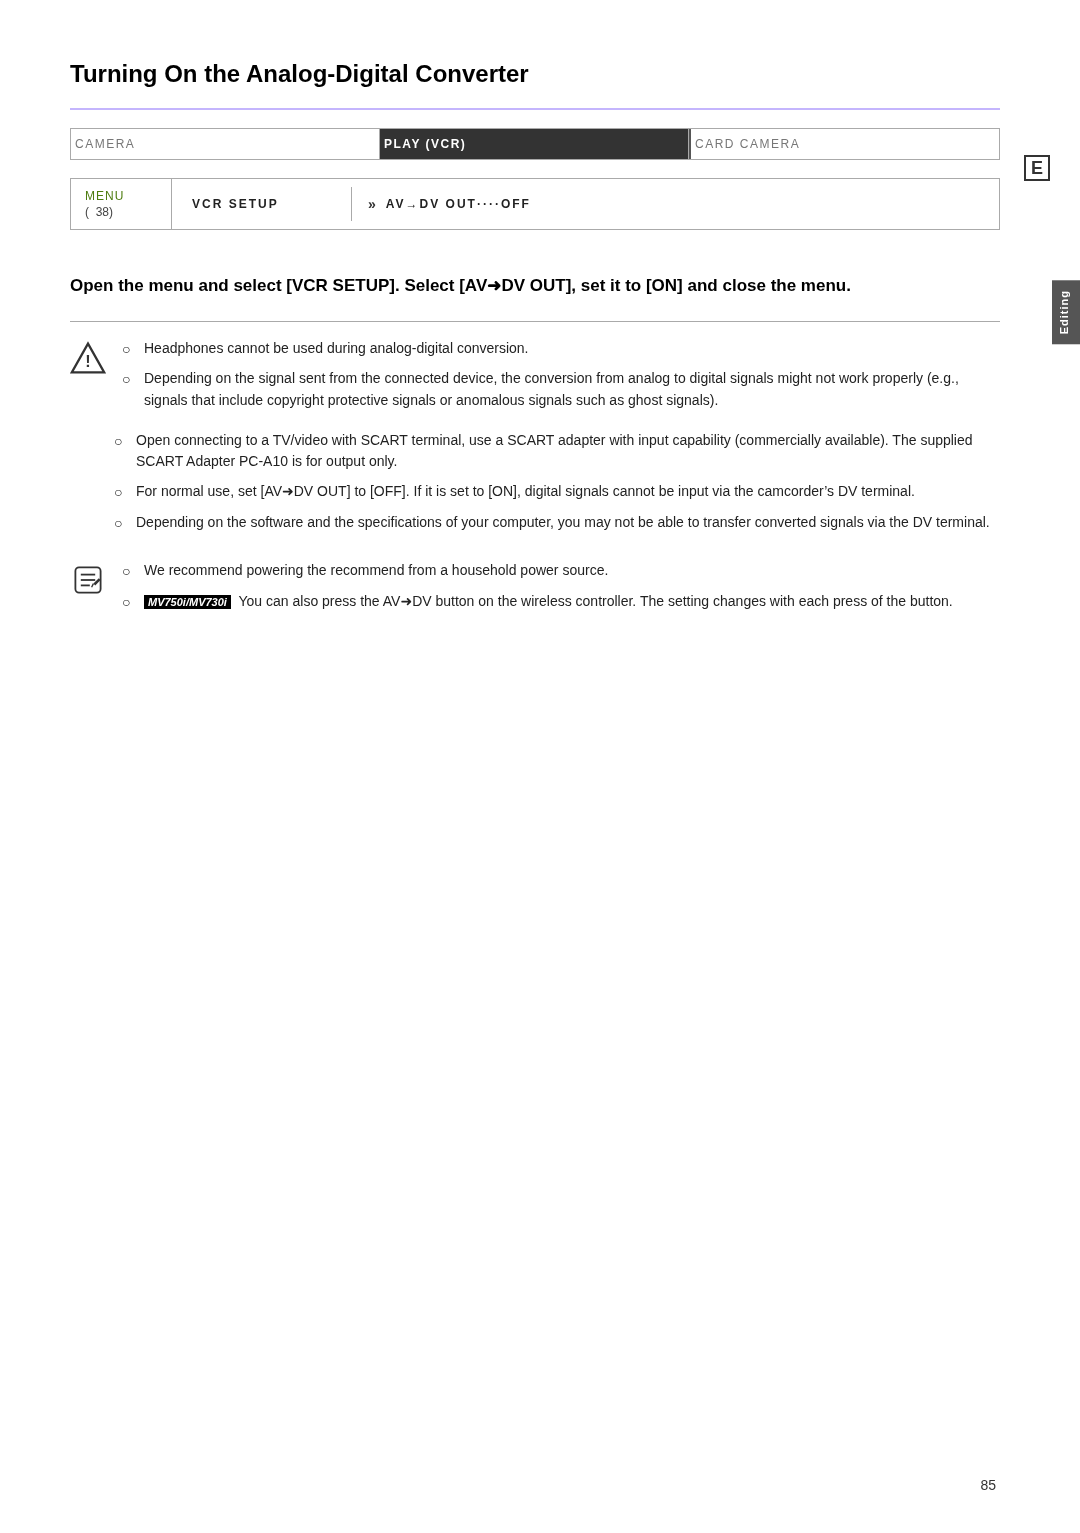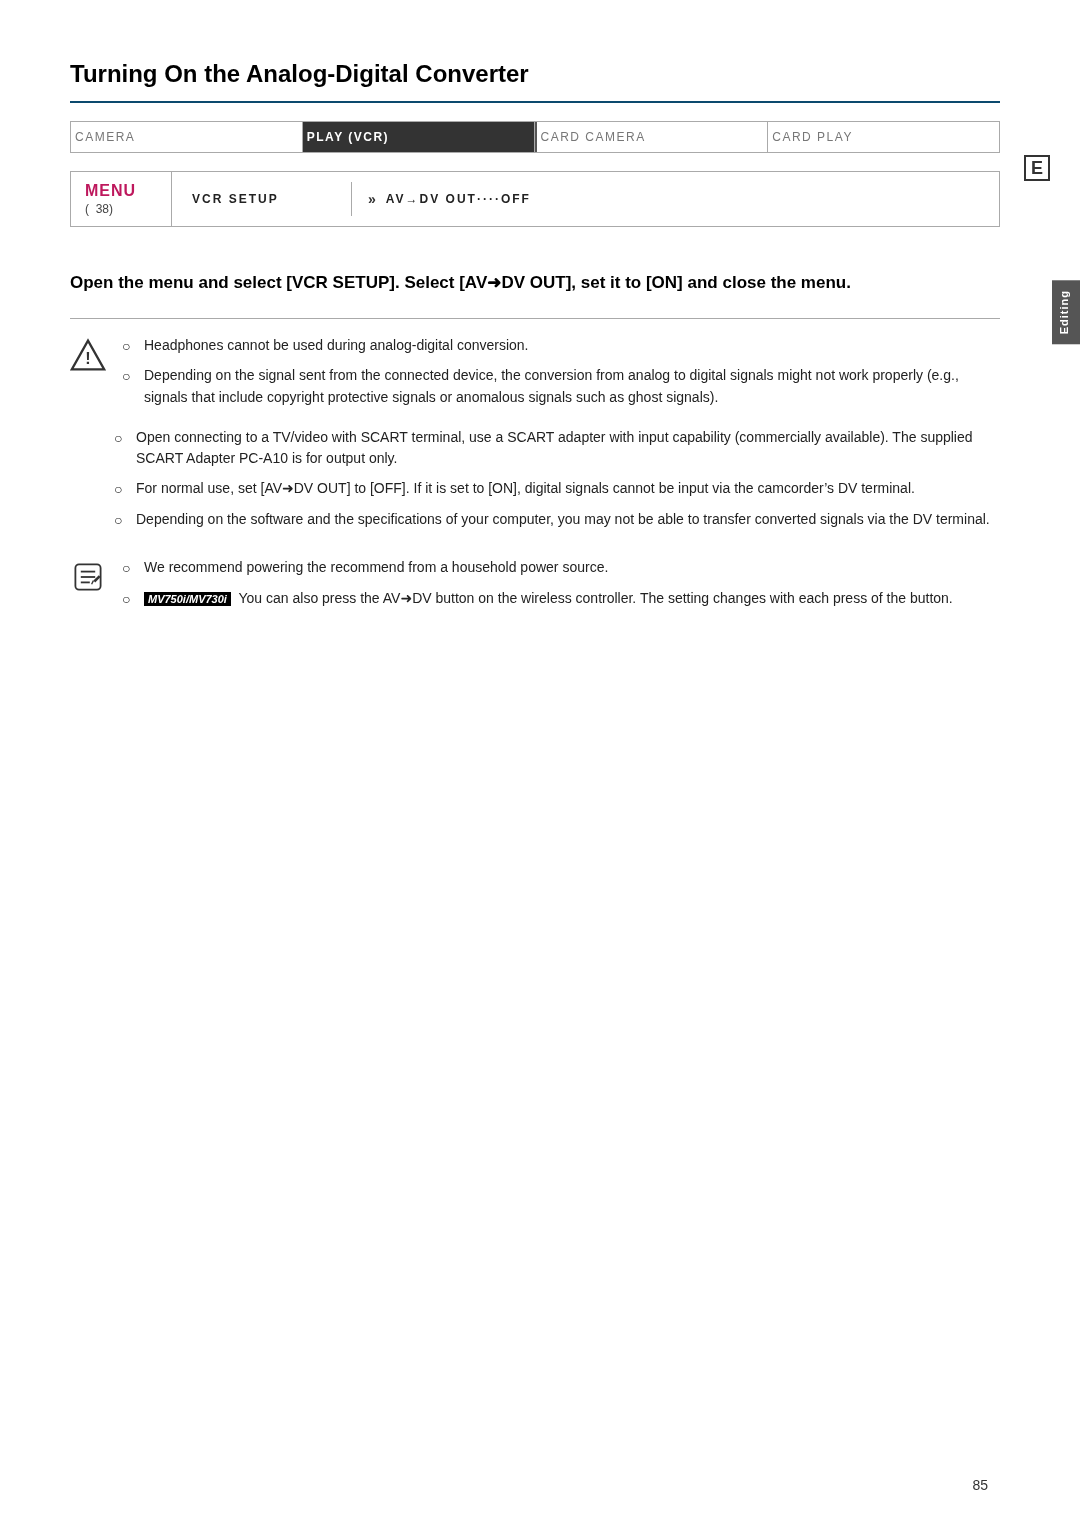--- a/index.html
+++ b/index.html
@@ -50,22 +50,22 @@
       height: 26px;
       display: flex;
       align-items: center;
       justify-content: center;
     }
 
     
     .page-title {
       font-size: 24px;
       font-weight: bold;
-      border-bottom: 2px solid #0c4a6e;
-      padding-bottom: 13px;
+      border-bottom: 2px solid #c4b5fd;
+      padding-bottom: 20px;
       margin-bottom: 18px;
       color: #000;
     }
 
     
     .mode-tabs {
       display: flex;
       border: 1px solid #aaa;
       margin-bottom: 18px;
     }
@@ -103,24 +103,24 @@
       border: 1px solid #aaa;
       margin-bottom: 22px;
     }
 
     .menu-label-box {
       padding: 10px 14px;
       min-width: 100px;
     }
 
     .menu-label {
-      font-size: 16px;
-      font-weight: 700;
+      font-size: 12px;
+      font-weight: 400;
       letter-spacing: 1px;
-      color: #be185d;
+      color: #4d7c0f;
     }
 
     .menu-page-ref {
       font-size: 12px;
       color: #444;
       margin-top: 2px;
     }
 
     .menu-divider {
       width: 1px;
@@ -256,21 +256,21 @@
       padding: 1px 4px;
       margin-right: 4px;
       font-style: italic;
       white-space: nowrap;
     }
 
     
     .page-number {
       position: absolute;
       bottom: 40px;
-      right: 92px;
+      right: 84px;
       font-size: 14px;
       color: #333;
     }
 
     
     .warning-svg {
       width: 36px;
       height: 36px;
     }
 
@@ -287,21 +287,20 @@
   <div class="side-tab">Editing</div>
 
   <div class="letter-e">E</div>
 
   <h1 class="page-title">Turning On the Analog-Digital Converter</h1>
 
   <div class="mode-tabs">
     <div class="mode-tab">CAMERA</div>
     <div class="mode-tab active">PLAY (VCR)</div>
     <div class="mode-tab bold-border">CARD CAMERA</div>
-    <div class="mode-tab">CARD PLAY</div>
   </div>
 
   <div class="menu-display">
     <div class="menu-label-box">
       <div class="menu-label">MENU</div>
       <div class="menu-page-ref">(&nbsp; 38)</div>
     </div>
     <div class="menu-divider"></div>
     <div class="menu-content">
       <div class="menu-item-left">VCR SETUP</div>

